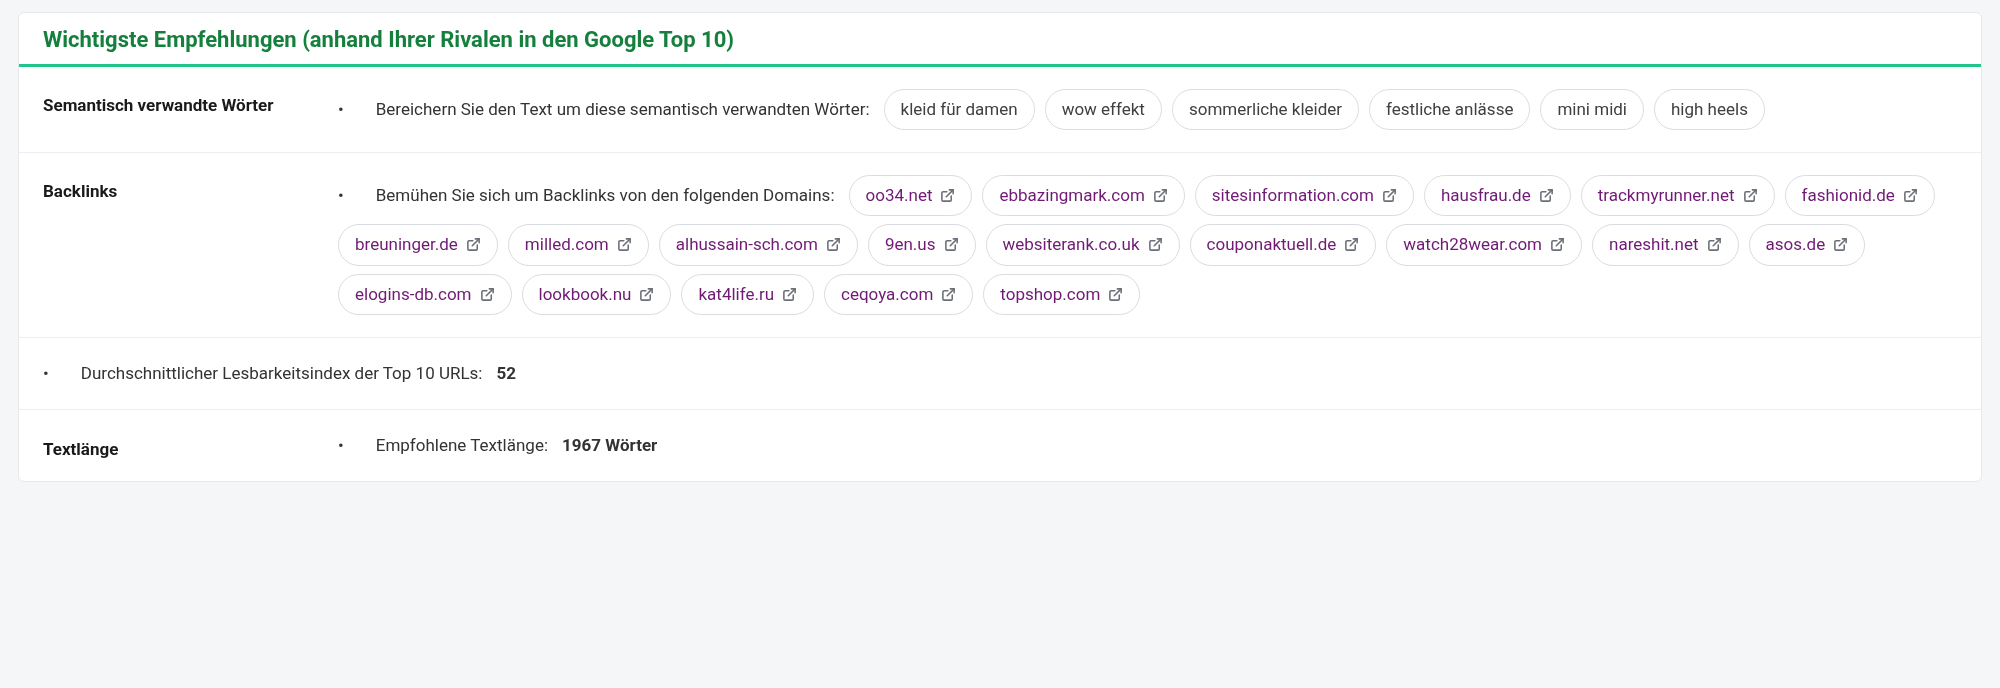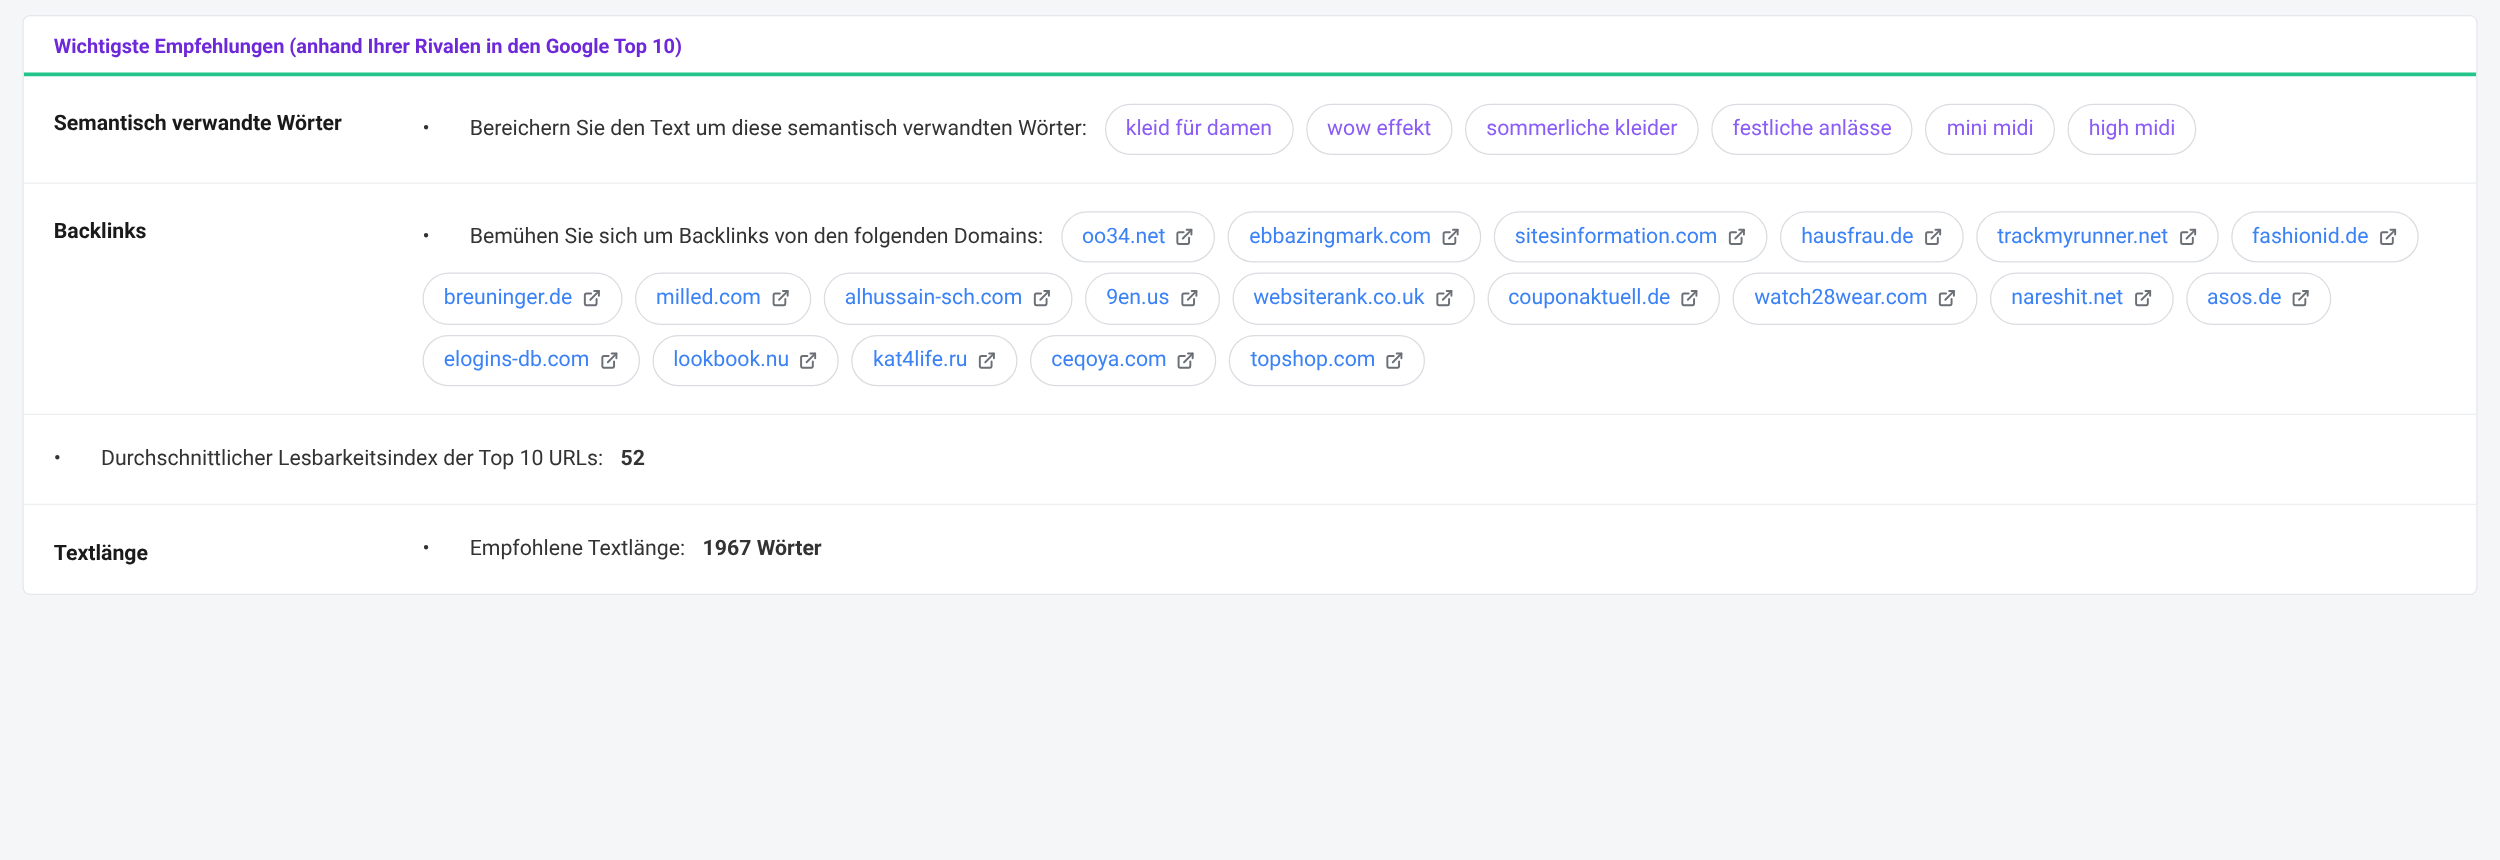--- a/index.html
+++ b/index.html
@@ -13,23 +13,23 @@
     background: #fff;
     border: 1px solid #e5e7eb;
     border-radius: 6px;
     overflow: hidden;
   }
   .card-header {
     padding: 14px 24px 12px 24px;
     border-bottom: 3px solid #21c58a;
   }
   .card-header h2 {
-    font-size: 16px;
+    font-size: 22px;
     font-weight: 700;
-    color: #6d28d9;
+    color: #15803d;
   }
   .row {
     display: flex;
     align-items: flex-start;
     padding: 22px 24px;
     border-bottom: 1px solid #eceef0;
   }
   .row:last-child { border-bottom: none; align-items: center; }
   .row-label {
     flex: 0 0 295px;
@@ -52,27 +52,27 @@
   }
   .bullet { margin-right: 2px; color: #333; }
   .intro-text { color: #333; margin-right: 4px; margin-left: 20px; }
   .pill {
     display: inline-flex;
     align-items: center;
     border: 1px solid #d9dce0;
     border-radius: 999px;
     padding: 6px 16px;
     font-size: 17px;
-    color: #8b5cf6;
+    color: #404040;
     background: #fff;
     cursor: pointer;
     white-space: nowrap;
     gap: 8px;
   }
-  .pill-link { color: #3b82f6; }
+  .pill-link { color: #701a75; }
   .ext-icon {
     width: 15px;
     height: 15px;
     display: inline-block;
     flex-shrink: 0;
   }
   .bold { font-weight: 700; }
 </style>
 </head>
 <body>
@@ -81,21 +81,21 @@
   <div class="card-header">
     <h2>Wichtigste Empfehlungen (anhand Ihrer Rivalen in den Google Top 10)</h2>
   </div>
 
   <div class="row">
     <div class="row-label">Semantisch verwandte Wörter</div>
     <div class="row-content">
       <div class="list-item">
         <span class="bullet">•</span>
         <span class="intro-text">Bereichern Sie den Text um diese semantisch verwandten Wörter:</span>
-        <span id="semantic-tags" style="display:contents;"><span class="pill">kleid für damen</span><span class="pill">wow effekt</span><span class="pill">sommerliche kleider</span><span class="pill">festliche anlässe</span><span class="pill">mini midi</span><span class="pill">high midi</span></span>
+        <span id="semantic-tags" style="display:contents;"><span class="pill">kleid für damen</span><span class="pill">wow effekt</span><span class="pill">sommerliche kleider</span><span class="pill">festliche anlässe</span><span class="pill">mini midi</span><span class="pill">high heels</span></span>
       </div>
     </div>
   </div>
 
   <div class="row">
     <div class="row-label">Backlinks</div>
     <div class="row-content">
       <div class="list-item">
         <span class="bullet">•</span>
         <span class="intro-text">Bemühen Sie sich um Backlinks von den folgenden Domains:</span>

